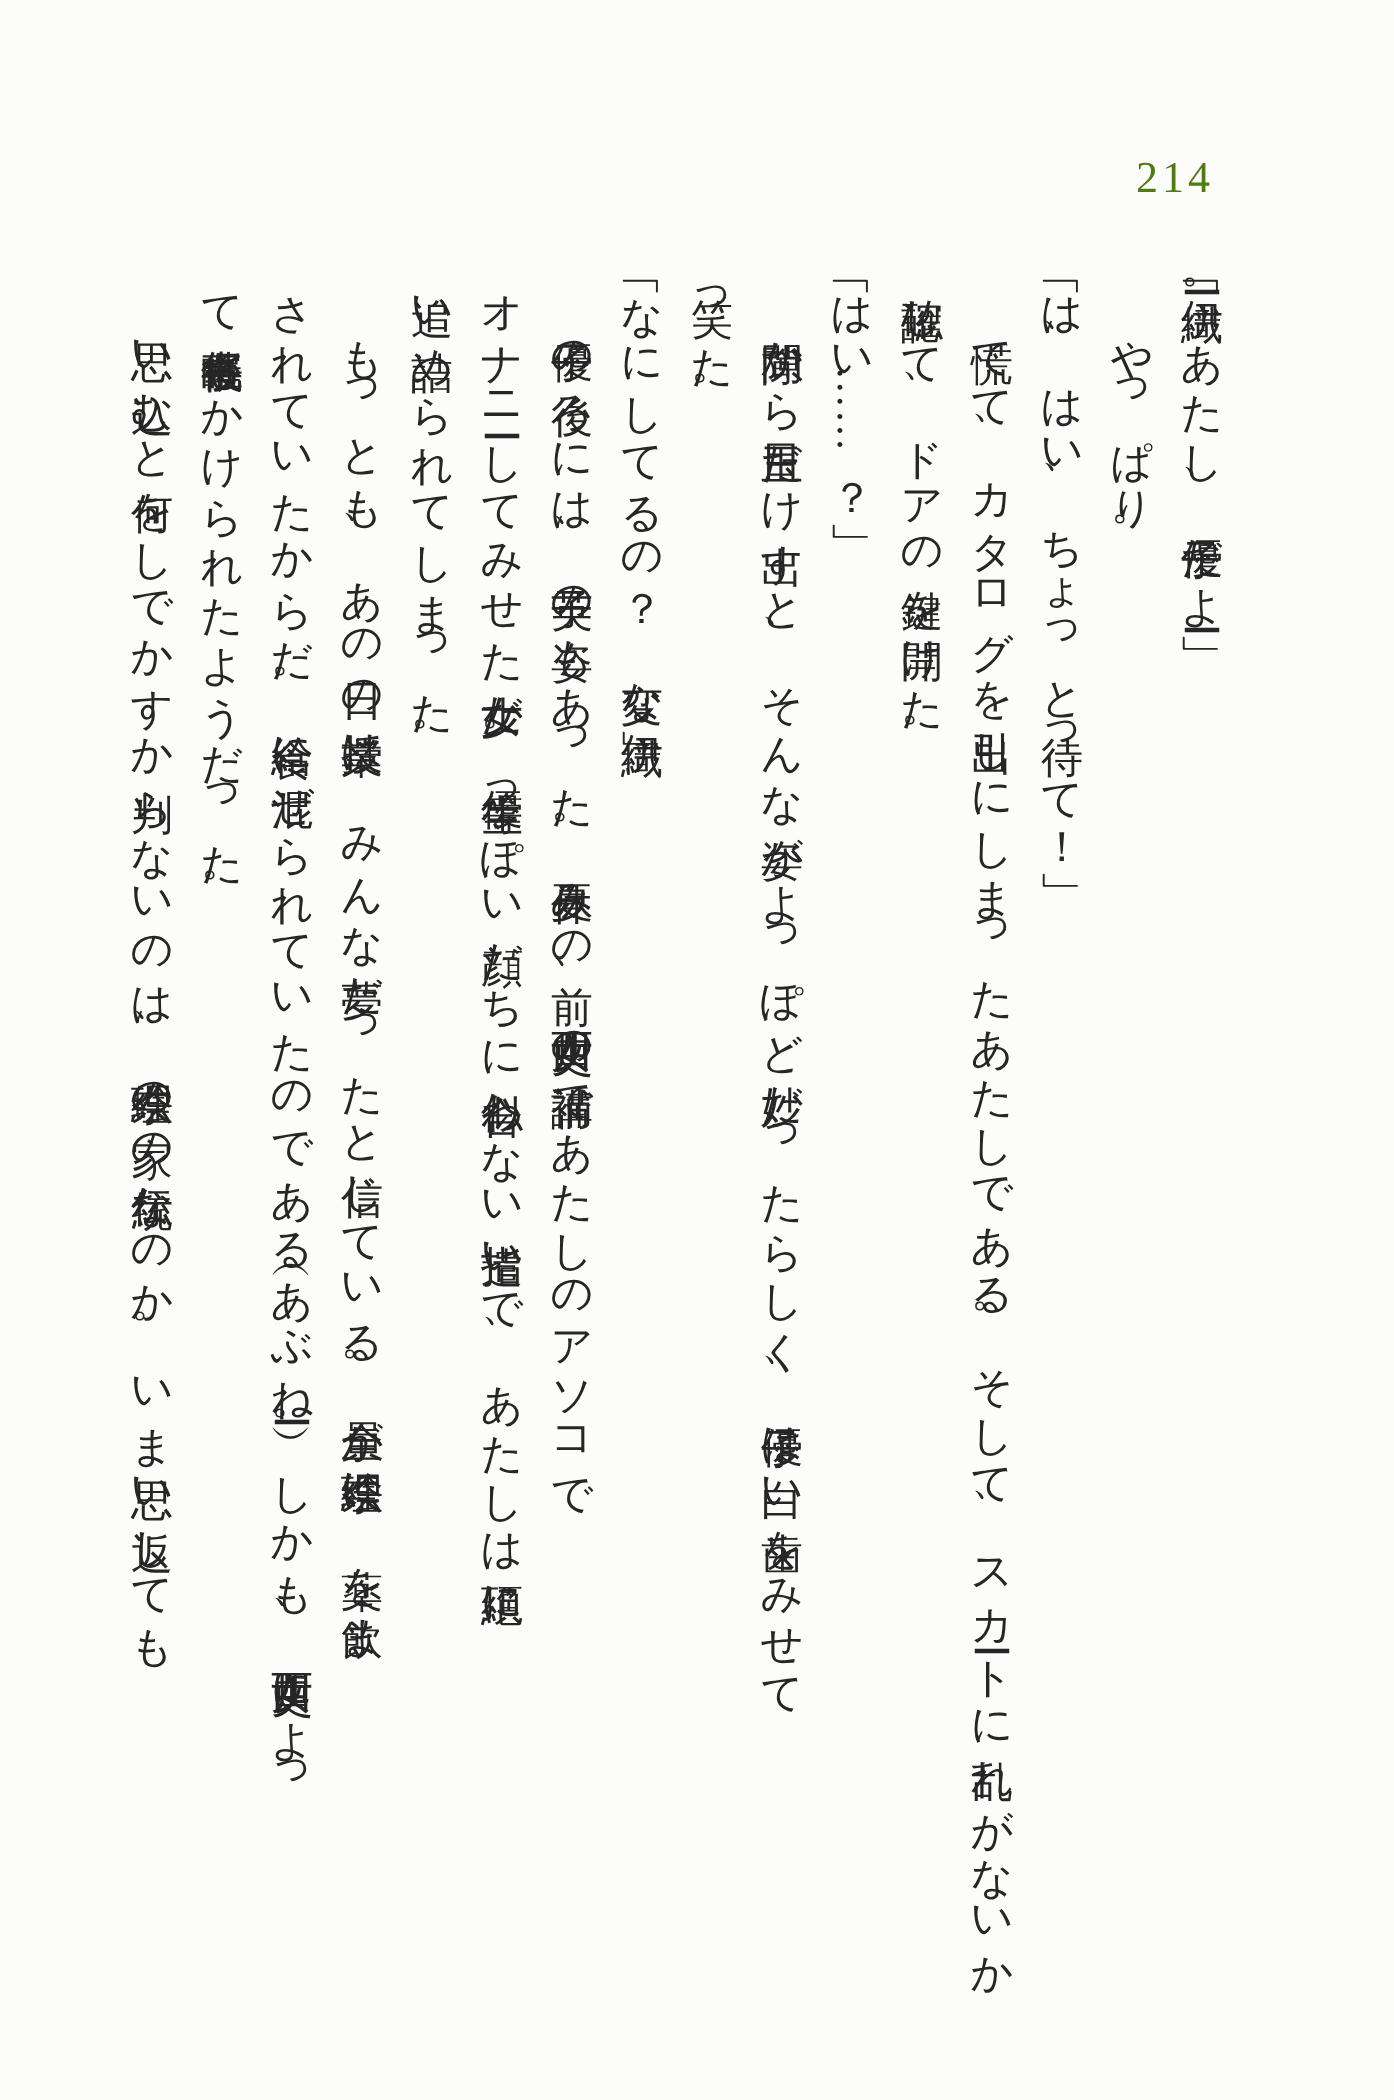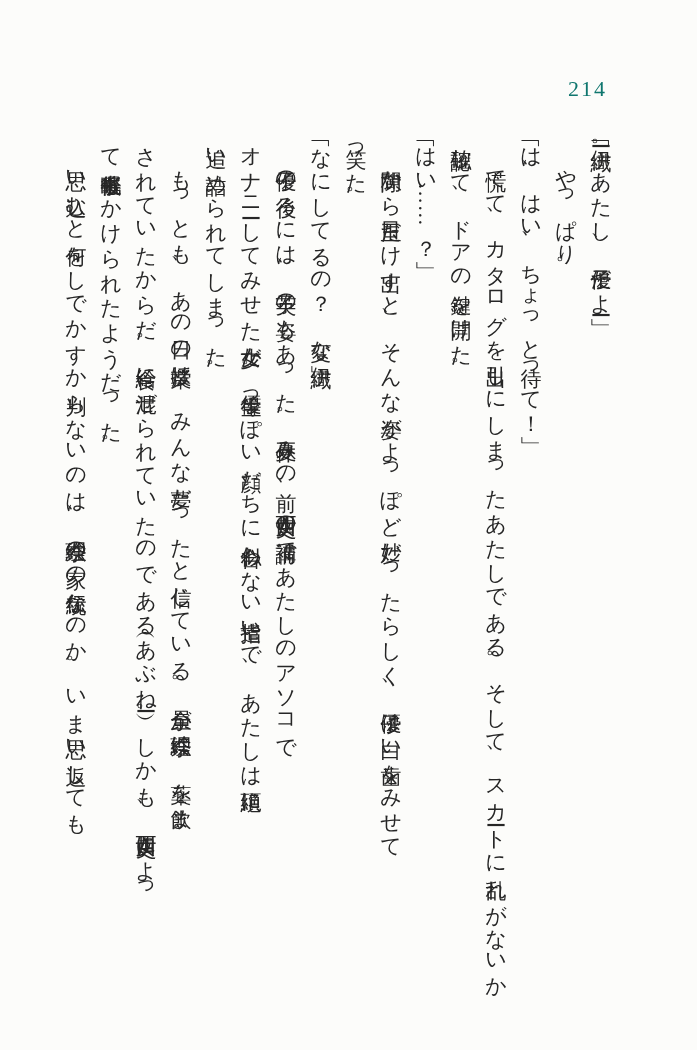--- a/index.html
+++ b/index.html
@@ -18,21 +18,21 @@
     height: 1050px;
     background: #fcfcfa;
     font-family: "Liberation Serif", "DejaVu Serif", serif;
     overflow: hidden;
   }
   .page-number {
     position: absolute;
     top: 76px;
     left: 568px;
     font-size: 22px;
-    color: #0f766e;
+    color: #4d7c0f;
     letter-spacing: 2px;
     font-family: "Liberation Serif", "DejaVu Serif", serif;
   }
   .text-block {
     position: absolute;
     top: 133px;
     right: 79px;
     height: 880px;
     writing-mode: vertical-rl;
     text-orientation: mixed;

